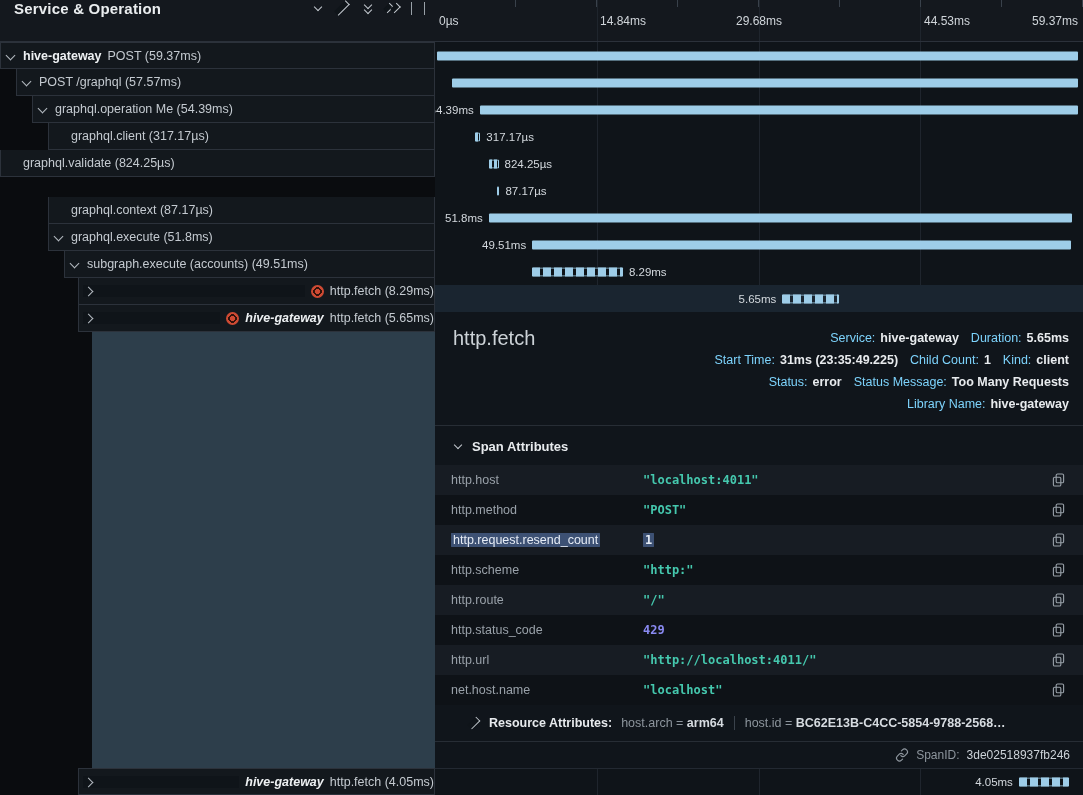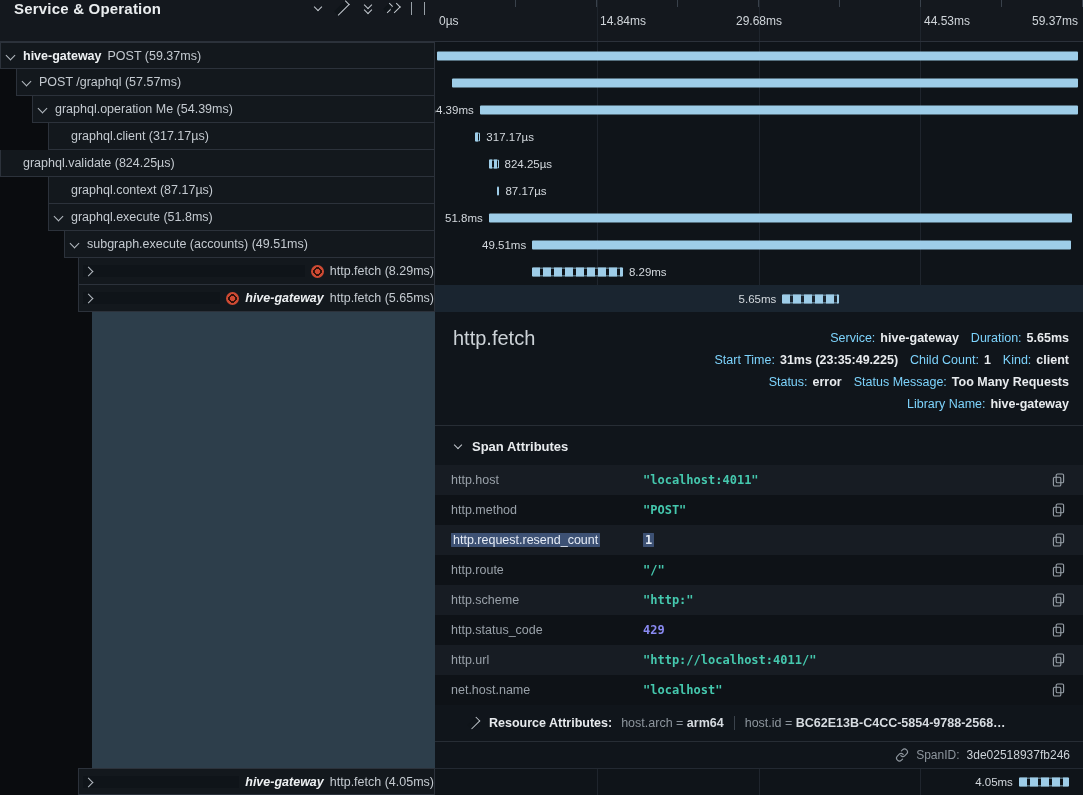--- a/index.html
+++ b/index.html
@@ -153,21 +153,21 @@
         <div class="tree-row" style="margin-left: 48px;">
     <span class="expander none"></span>
 
     <span class="nm">graphql.client (317.17µs)</span>
   </div>
         <div class="tree-row" style="">
     <span class="expander none"></span>
 
     <span class="nm">graphql.validate (824.25µs)</span>
   </div>
-        <div class="tree-row" style="margin-left: 48px;">
+        <div class="tree-row" style="margin-left: 48px; margin-top: 20px;">
     <span class="expander none"></span>
 
     <span class="nm">graphql.context (87.17µs)</span>
   </div>
         <div class="tree-row" style="margin-left: 48px;">
     <span class="expander down"></span>
 
     <span class="nm">graphql.execute (51.8ms)</span>
   </div>
         <div class="tree-row" style="margin-left: 64px;">
@@ -329,32 +329,32 @@
     <span class="attr-key"><span class="key-text sel">http.request.resend_count</span></span>
     <span class="attr-val purple"><span class="val-text sel">1</span></span>
     <button class="copy-btn">
       <svg width="13" height="14" viewBox="0 0 14 15" fill="none" stroke="#99a1a9" stroke-width="1.2">
         <rect x="4.5" y="1" width="8" height="9.5" rx="1.5"></rect>
         <rect x="1.5" y="4.5" width="8" height="9.5" rx="1.5"></rect>
       </svg>
     </button>
   </div>
           <div class="attr-row">
+    <span class="attr-key"><span class="key-text">http.scheme</span></span>
+    <span class="attr-val teal"><span class="val-text">"http:"</span></span>
+    <button class="copy-btn">
+      <svg width="13" height="14" viewBox="0 0 14 15" fill="none" stroke="#99a1a9" stroke-width="1.2">
+        <rect x="4.5" y="1" width="8" height="9.5" rx="1.5"></rect>
+        <rect x="1.5" y="4.5" width="8" height="9.5" rx="1.5"></rect>
+      </svg>
+    </button>
+  </div>
+          <div class="attr-row">
     <span class="attr-key"><span class="key-text">http.route</span></span>
     <span class="attr-val teal"><span class="val-text">"/"</span></span>
-    <button class="copy-btn">
-      <svg width="13" height="14" viewBox="0 0 14 15" fill="none" stroke="#99a1a9" stroke-width="1.2">
-        <rect x="4.5" y="1" width="8" height="9.5" rx="1.5"></rect>
-        <rect x="1.5" y="4.5" width="8" height="9.5" rx="1.5"></rect>
-      </svg>
-    </button>
-  </div>
-          <div class="attr-row">
-    <span class="attr-key"><span class="key-text">http.scheme</span></span>
-    <span class="attr-val teal"><span class="val-text">"http:"</span></span>
     <button class="copy-btn">
       <svg width="13" height="14" viewBox="0 0 14 15" fill="none" stroke="#99a1a9" stroke-width="1.2">
         <rect x="4.5" y="1" width="8" height="9.5" rx="1.5"></rect>
         <rect x="1.5" y="4.5" width="8" height="9.5" rx="1.5"></rect>
       </svg>
     </button>
   </div>
           <div class="attr-row">
     <span class="attr-key"><span class="key-text">http.status_code</span></span>
     <span class="attr-val purple"><span class="val-text">429</span></span>

